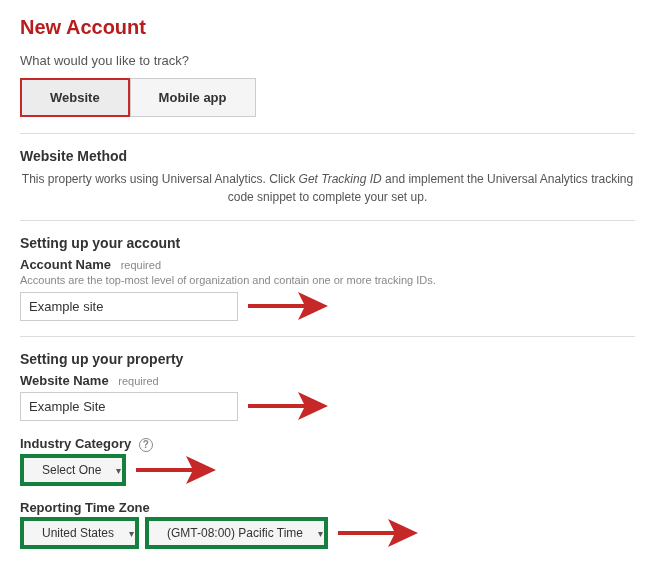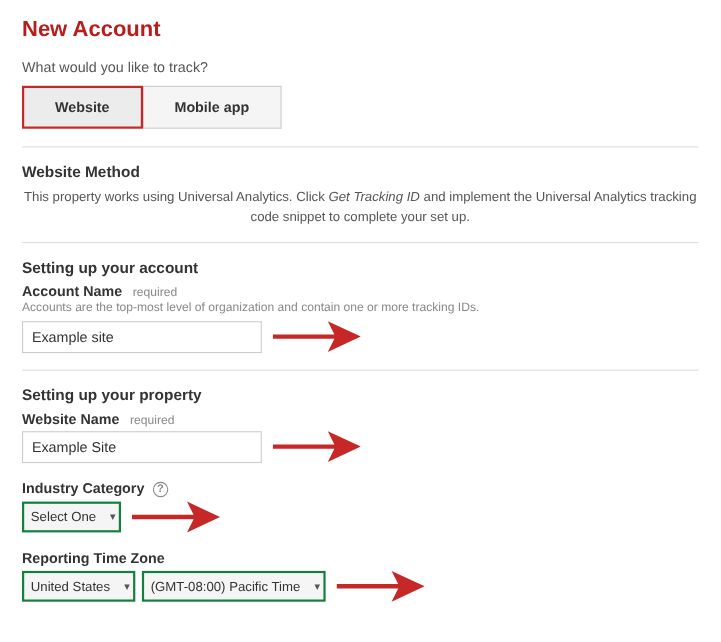--- a/index.html
+++ b/index.html
@@ -120,22 +120,22 @@
       font-size: 13px;
       width: 240px;
       outline: none;
       color: #333;
     }
     .select-wrapper {
       position: relative;
       display: inline-block;
     }
     .select-wrapper select {
-      border: 2px solid #15803d;
-      padding: 5px 20px 5px 6px;
+      border: 4px solid #15803d;
+      padding: 5px 20px 5px 18px;
       font-size: 12px;
       background: #f5f5f5;
       cursor: pointer;
       color: #333;
       appearance: none;
       -webkit-appearance: none;
       outline: none;
     }
     .select-wrapper::after {
       content: '▾';

